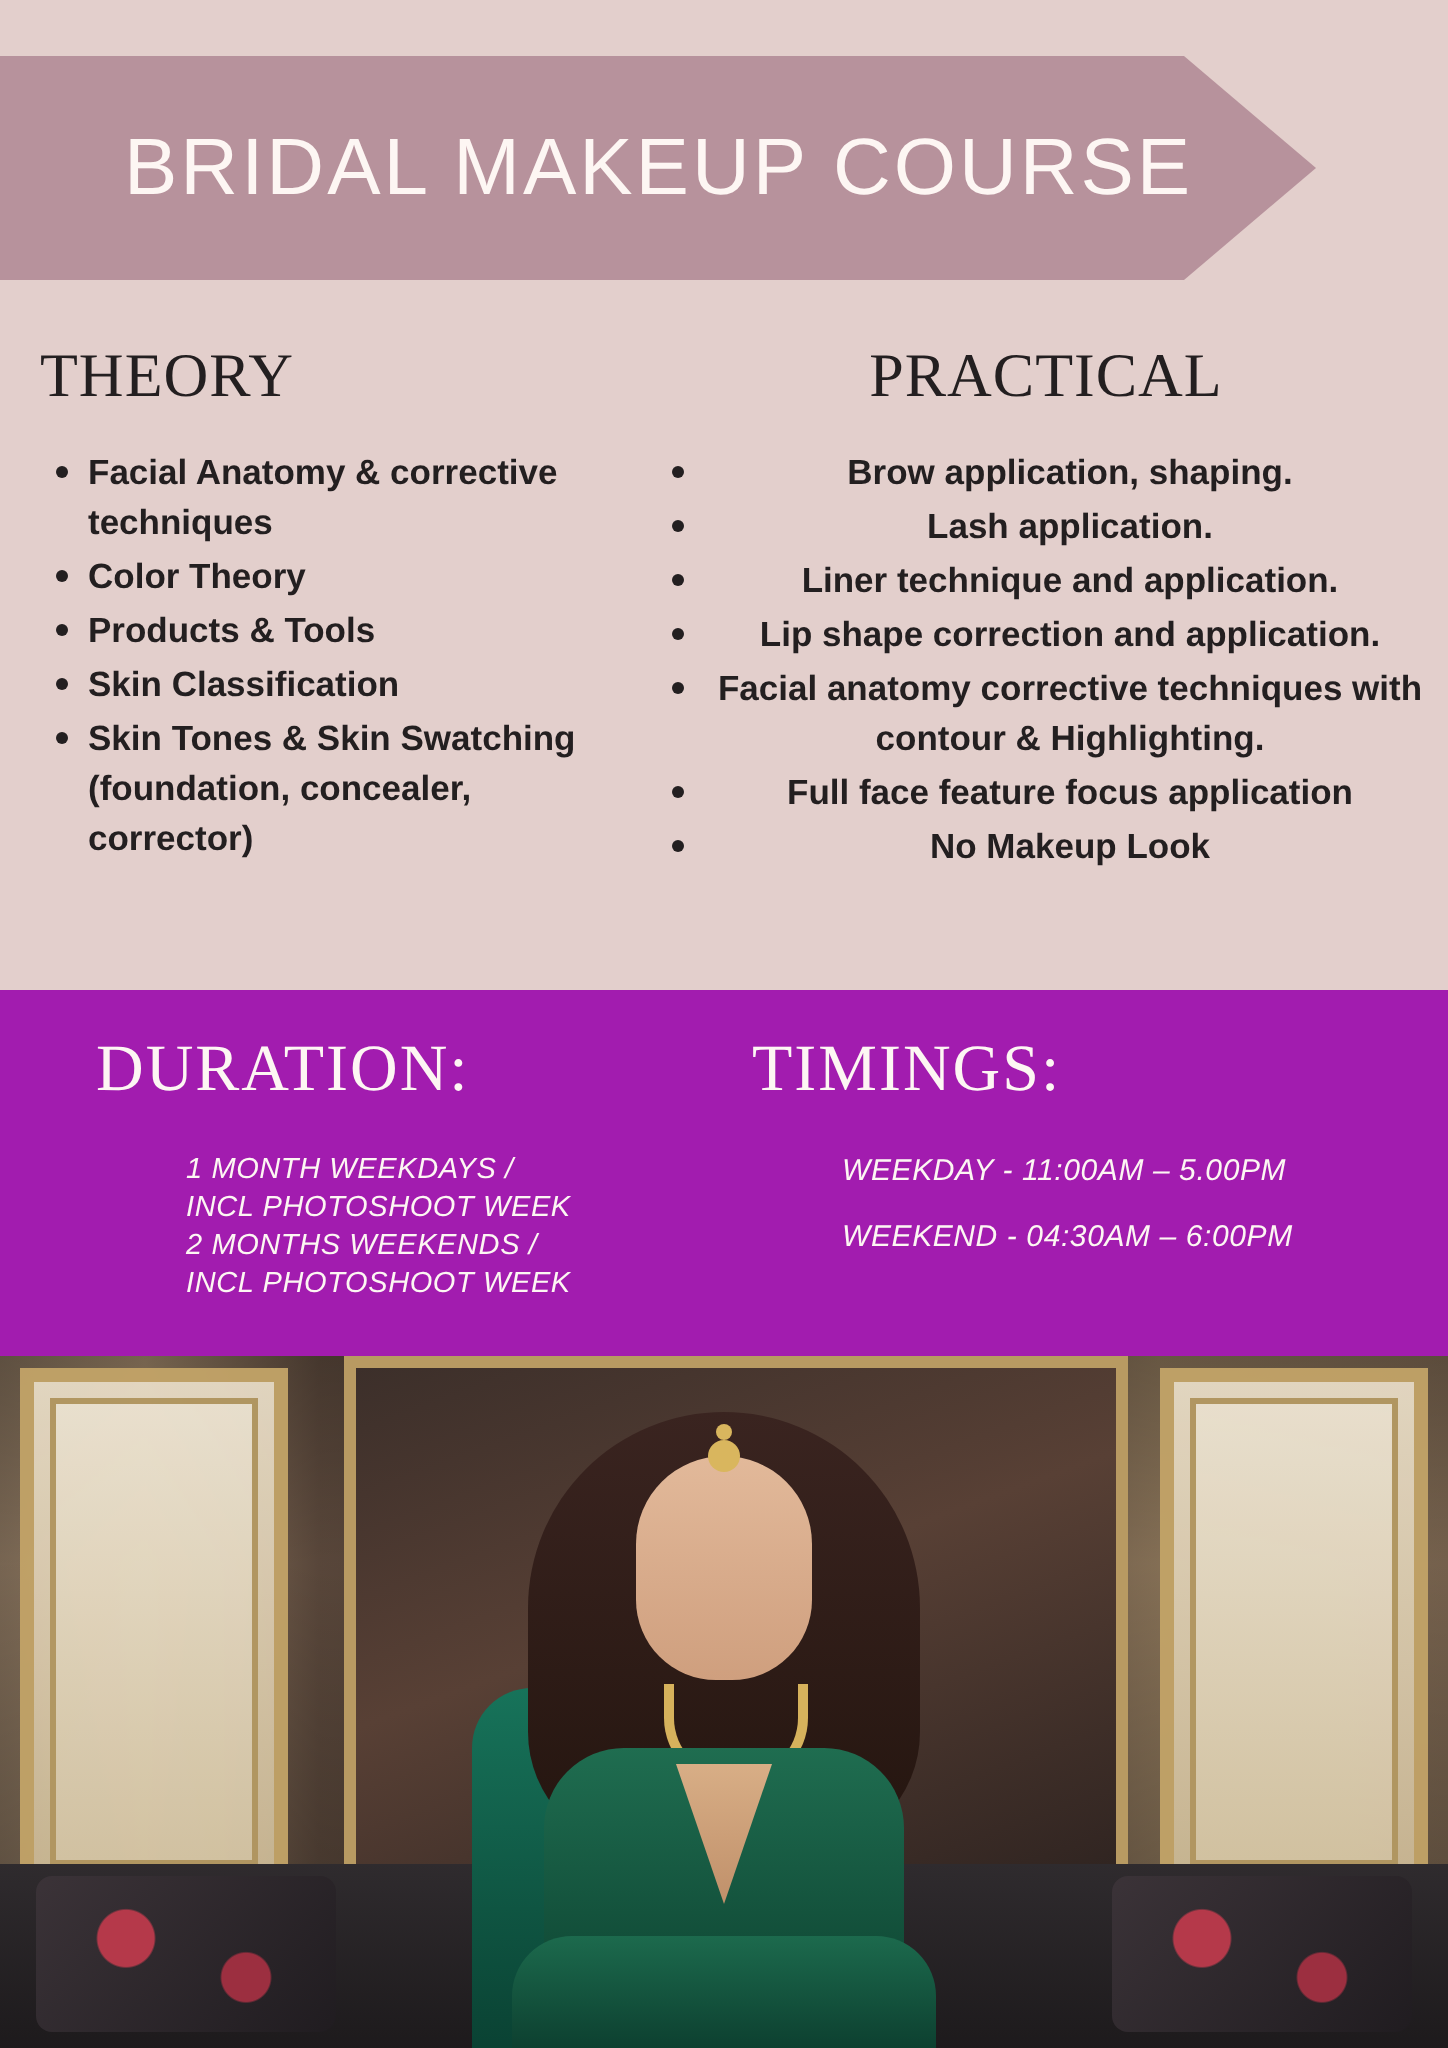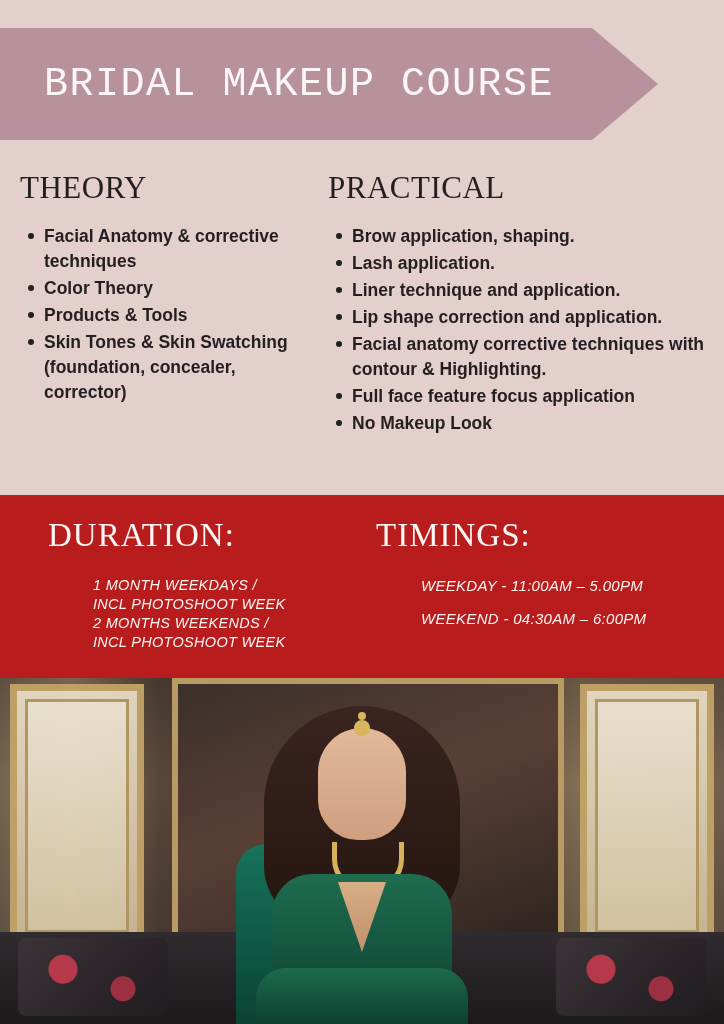--- a/index.html
+++ b/index.html
@@ -32,41 +32,41 @@
     left: 0;
     width: 658px;
     height: 112px;
     background: #b7929c;
     clip-path: polygon(0 0, 592px 0, 658px 56px, 592px 112px, 0 112px);
     display: flex;
     align-items: center;
   }
   .banner-title {
     color: #fdf6f3;
-    font-family: Liberation Mono, monospace;
+    font-family: Liberation Sans, sans-serif;
     font-size: 40px;
     letter-spacing: 1.5px;
-    padding-left: 44px;
+    padding-left: 62px;
     font-weight: 400;
   }
 
   
   .content {
     position: absolute;
     top: 170px;
     left: 0;
     width: 692px;
     height: 325px;
   }
   .col {
     position: absolute;
     top: 0;
   }
   .col-theory { left: 20px; width: 290px; }
-  .col-practical { left: 328px; width: 390px; }
+  .col-practical { left: 328px; width: 390px; text-align: center; }
 
   .sec-title {
     font-family: "Liberation Serif", serif;
     font-size: 31px;
     letter-spacing: 0.5px;
     color: #231f20;
     margin: 0 0 18px 0;
     font-weight: 400;
   }
   ul.list {
@@ -93,21 +93,21 @@
     border-radius: 50%;
   }
 
   
   .band {
     position: absolute;
     top: 495px;
     left: 0;
     width: 724px;
     height: 183px;
-    background: #b91c1c;
+    background: #a21caf;
   }
   .band-col { position: absolute; top: 22px; }
   .band-left { left: 48px; }
   .band-right { left: 376px; }
   .band-title {
     font-family: "Liberation Serif", serif;
     font-size: 33px;
     color: #fdf6f3;
     letter-spacing: 1px;
     margin: 0 0 22px 0;
@@ -288,20 +288,21 @@
   </div>
 
   <div class="content">
 
     <div class="col col-theory">
       <h2 class="sec-title">THEORY</h2>
       <ul class="list">
         <li>Facial Anatomy &amp; corrective techniques</li>
         <li>Color Theory</li>
         <li>Products &amp; Tools</li>
+        <li>Skin Classification</li>
         <li>Skin Tones &amp; Skin Swatching (foundation, concealer, corrector)</li>
       </ul>
     </div>
 
     <div class="col col-practical">
       <h2 class="sec-title">PRACTICAL</h2>
       <ul class="list">
         <li>Brow application, shaping.</li>
         <li>Lash application.</li>
         <li>Liner technique and application.</li>

